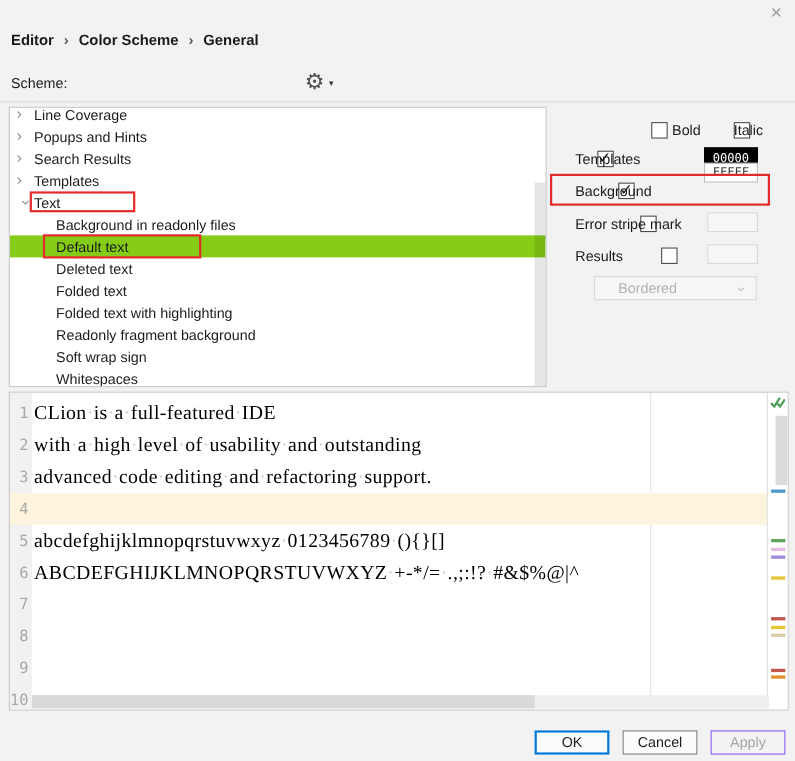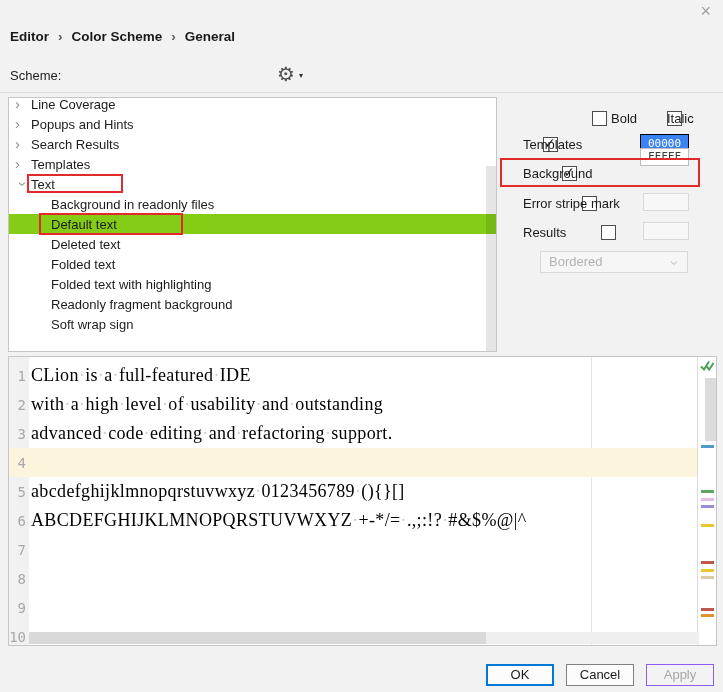--- a/index.html
+++ b/index.html
@@ -37,26 +37,26 @@
   .tree-scroll{position:absolute;right:0;top:0;bottom:0;width:10px;}
   .tree-thumb{position:absolute;right:0;top:68px;bottom:0;width:10px;background:rgba(0,0,0,0.10);}
 
   
   .cb{position:relative;display:inline-block;width:13px;height:13px;background:#fff;border:1px solid #4D4D4D;
     box-sizing:content-box;cursor:pointer;flex:none;}
   .cb.on::after{content:"✓";position:absolute;left:0px;top:-3px;font-size:14px;color:#1A1A1A;}
   .attr-label{font-size:13px;color:#1A1A1A;}
   .swatch{position:absolute;box-sizing:border-box;font-family:"DejaVu Sans Mono",monospace;
     font-size:11px;text-align:center;cursor:pointer;}
-  .sw-black{background:#3b82f6;color:#FFF;border:1px solid #000;line-height:17px;}
+  .sw-black{background:#000000;color:#FFF;border:1px solid #000;line-height:17px;}
   .sw-white{background:#FFF;color:#3C3C3C;border:1px solid #BDBDBD;line-height:16px;}
   .sw-empty{background:#F7F7F7;border:1px solid #D9D9D9;}
   .bg-redbox{position:absolute;left:500px;top:158px;width:200px;height:29px;border:2px solid #E32A2A;box-sizing:border-box;pointer-events:none;}
   .eff-select{position:absolute;left:540px;top:251px;width:148px;height:22px;box-sizing:border-box;
-    background:#F6F6F6;border:1px solid #D9D9D9;color:#B3B3B3;font-size:13px;line-height:20px;padding-left:8px;}
+    background:#F6F6F6;border:1px solid #D9D9D9;color:#B3B3B3;font-size:13px;line-height:20px;padding-left:21px;}
   .eff-select .dchev{position:absolute;right:9px;top:1px;color:#C3C3C3;}
 
   
   .editor{position:absolute;left:8px;top:356px;width:709px;height:290px;box-sizing:border-box;
     background:#fff;border:1px solid #C6C6C6;overflow:hidden;}
   .gutter-col{position:absolute;left:0;top:0;bottom:0;width:20px;background:#F1F1F1;}
   .guide{position:absolute;left:582px;top:0;bottom:0;width:1px;background:#E4E4E4;}
   .lines{position:absolute;left:0;top:4px;right:18px;}
   .eline{position:relative;display:flex;align-items:center;height:29px;}
   .eline.cur{background:#FCF4DC;}
@@ -144,20 +144,24 @@
           <span class="chev"></span>
           <span class="tlbl">Folded text with highlighting</span>
         </div>
         <div class="trow child">
           <span class="chev"></span>
           <span class="tlbl">Readonly fragment background</span>
         </div>
         <div class="trow child">
           <span class="chev"></span>
           <span class="tlbl">Soft wrap sign</span>
+        </div>
+        <div class="trow child">
+          <span class="chev"></span>
+          <span class="tlbl">Whitespaces</span>
         </div>
       </div>
     <div class="tree-scroll">
       <div class="tree-thumb"></div>
     </div>
   </div>
 
   
   <span class="cb abs" style="left:592px;top:111px;"></span>
   <span class="attr-label abs" style="left:611px;top:111px;">Bold</span>

